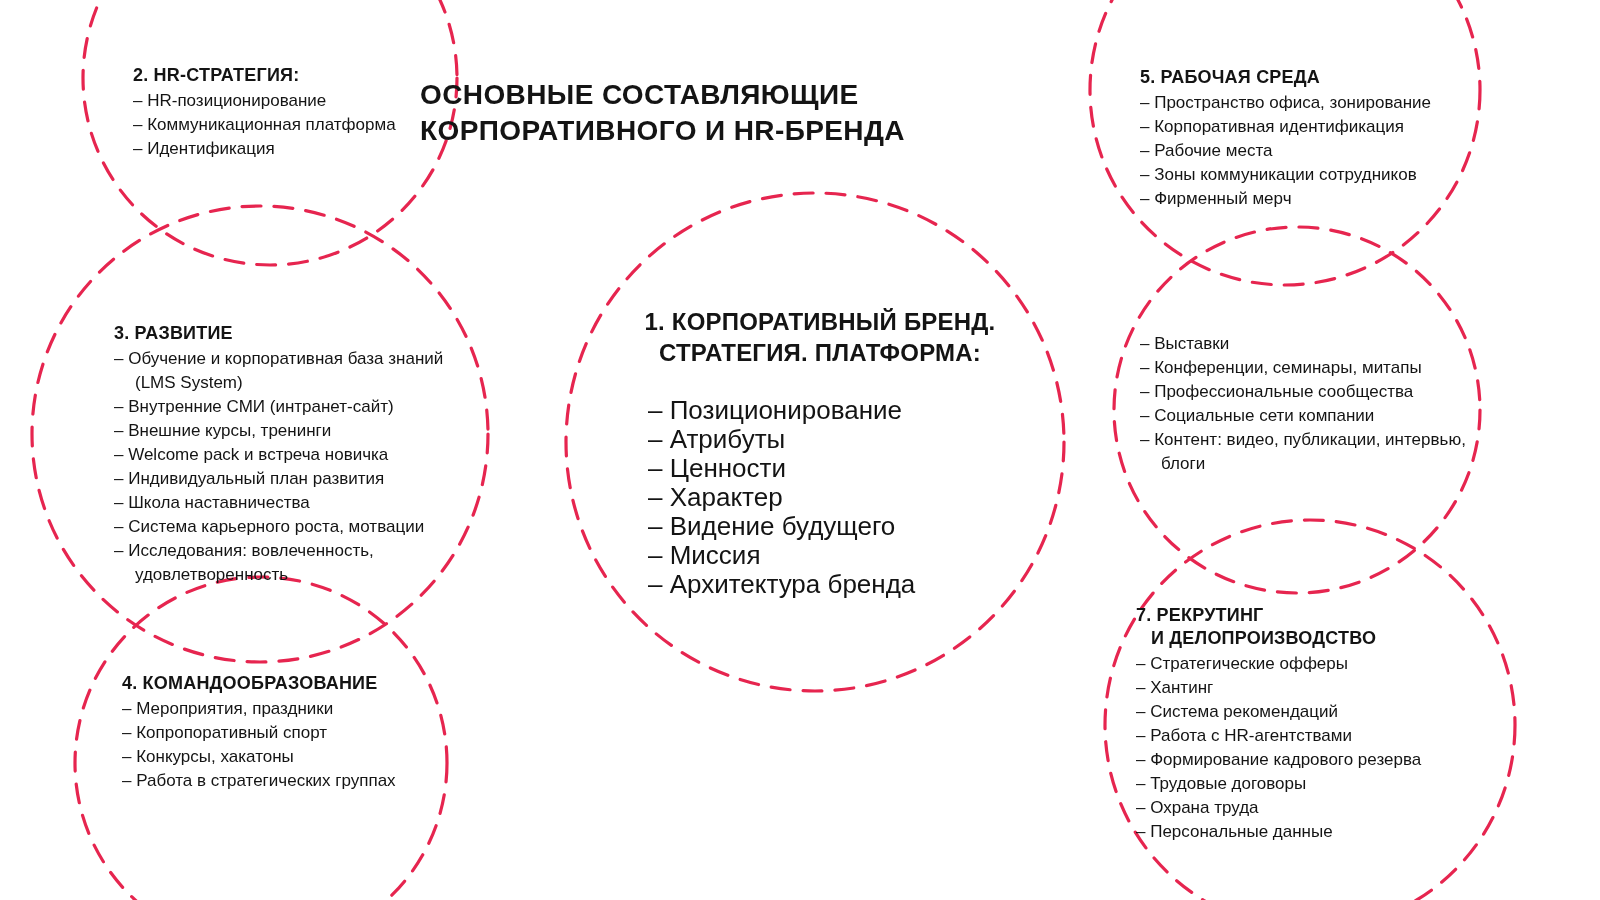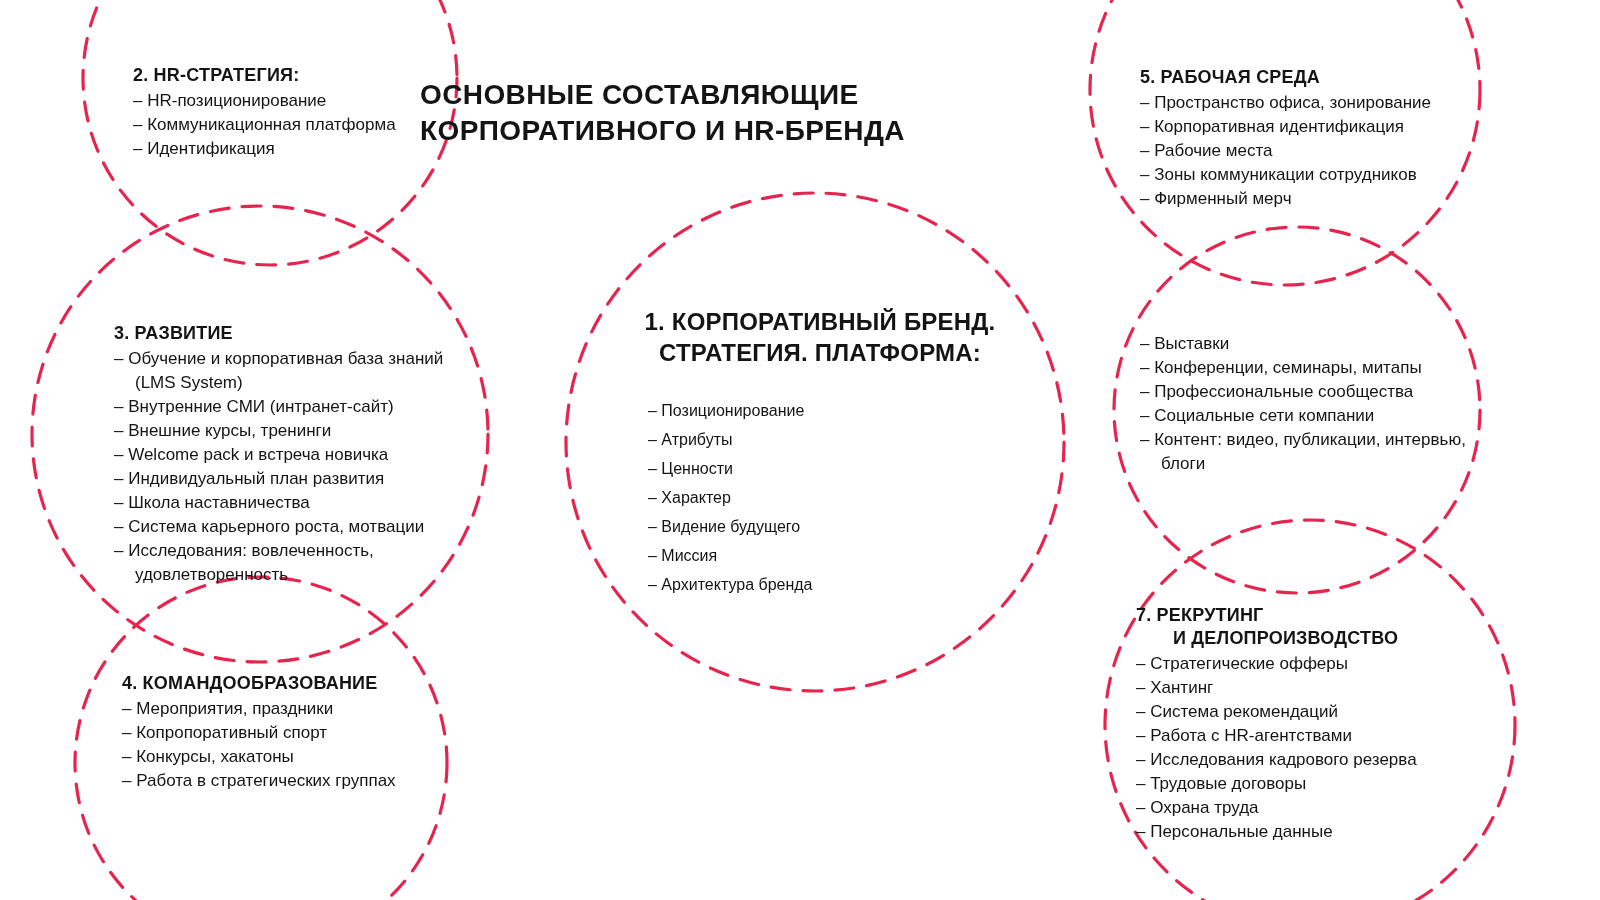--- a/index.html
+++ b/index.html
@@ -44,25 +44,25 @@
   ul.items li{padding-left:21px;text-indent:-21px;}
   
   .center-section{left:590px;top:306px;width:460px;text-align:center;}
   .center-title{
     font-size:24px;font-weight:700;line-height:31px;
     white-space:pre-line;letter-spacing:.2px;margin:0;
   }
   .center-section ul.items{
     text-align:left;
     margin:28px 0 0 58px;
-    font-size:16px;line-height:29px;
+    font-size:26px;line-height:29px;
   }
   .center-section ul.items li{padding-left:26px;text-indent:-26px;}
   
-  .title-line2{display:block;margin-left:37px;}
+  .title-line2{display:block;margin-left:15px;}
   
   .sec-hr-strategy{left:133px;top:64px;width:330px;}
   .sec-development{left:114px;top:322px;width:374px;}
   .sec-team{left:122px;top:672px;width:360px;}
   .sec-workenv{left:1140px;top:66px;width:360px;}
   .sec-pr{left:1140px;top:332px;width:332px;}
   .sec-recruiting{left:1136px;top:604px;width:384px;}
 </style>
 </head>
 <body>
@@ -150,20 +150,20 @@
       </ul>
   </div>
 
   <div class="section sec-recruiting">
     <h2 class="side-title"><span>7. РЕКРУТИНГ</span><span class="title-line2">И ДЕЛОПРОИЗВОДСТВО</span></h2>
     <ul class="items">
         <li>– Стратегические офферы</li>
         <li>– Хантинг</li>
         <li>– Система рекомендаций</li>
         <li>– Работа с HR-агентствами</li>
-        <li>– Исследования кадрового резерва</li>
+        <li>– Формирование кадрового резерва</li>
         <li>– Трудовые договоры</li>
         <li>– Охрана труда</li>
         <li>– Персональные данные</li>
       </ul>
   </div>
 
 </div>
 
 </body></html>

